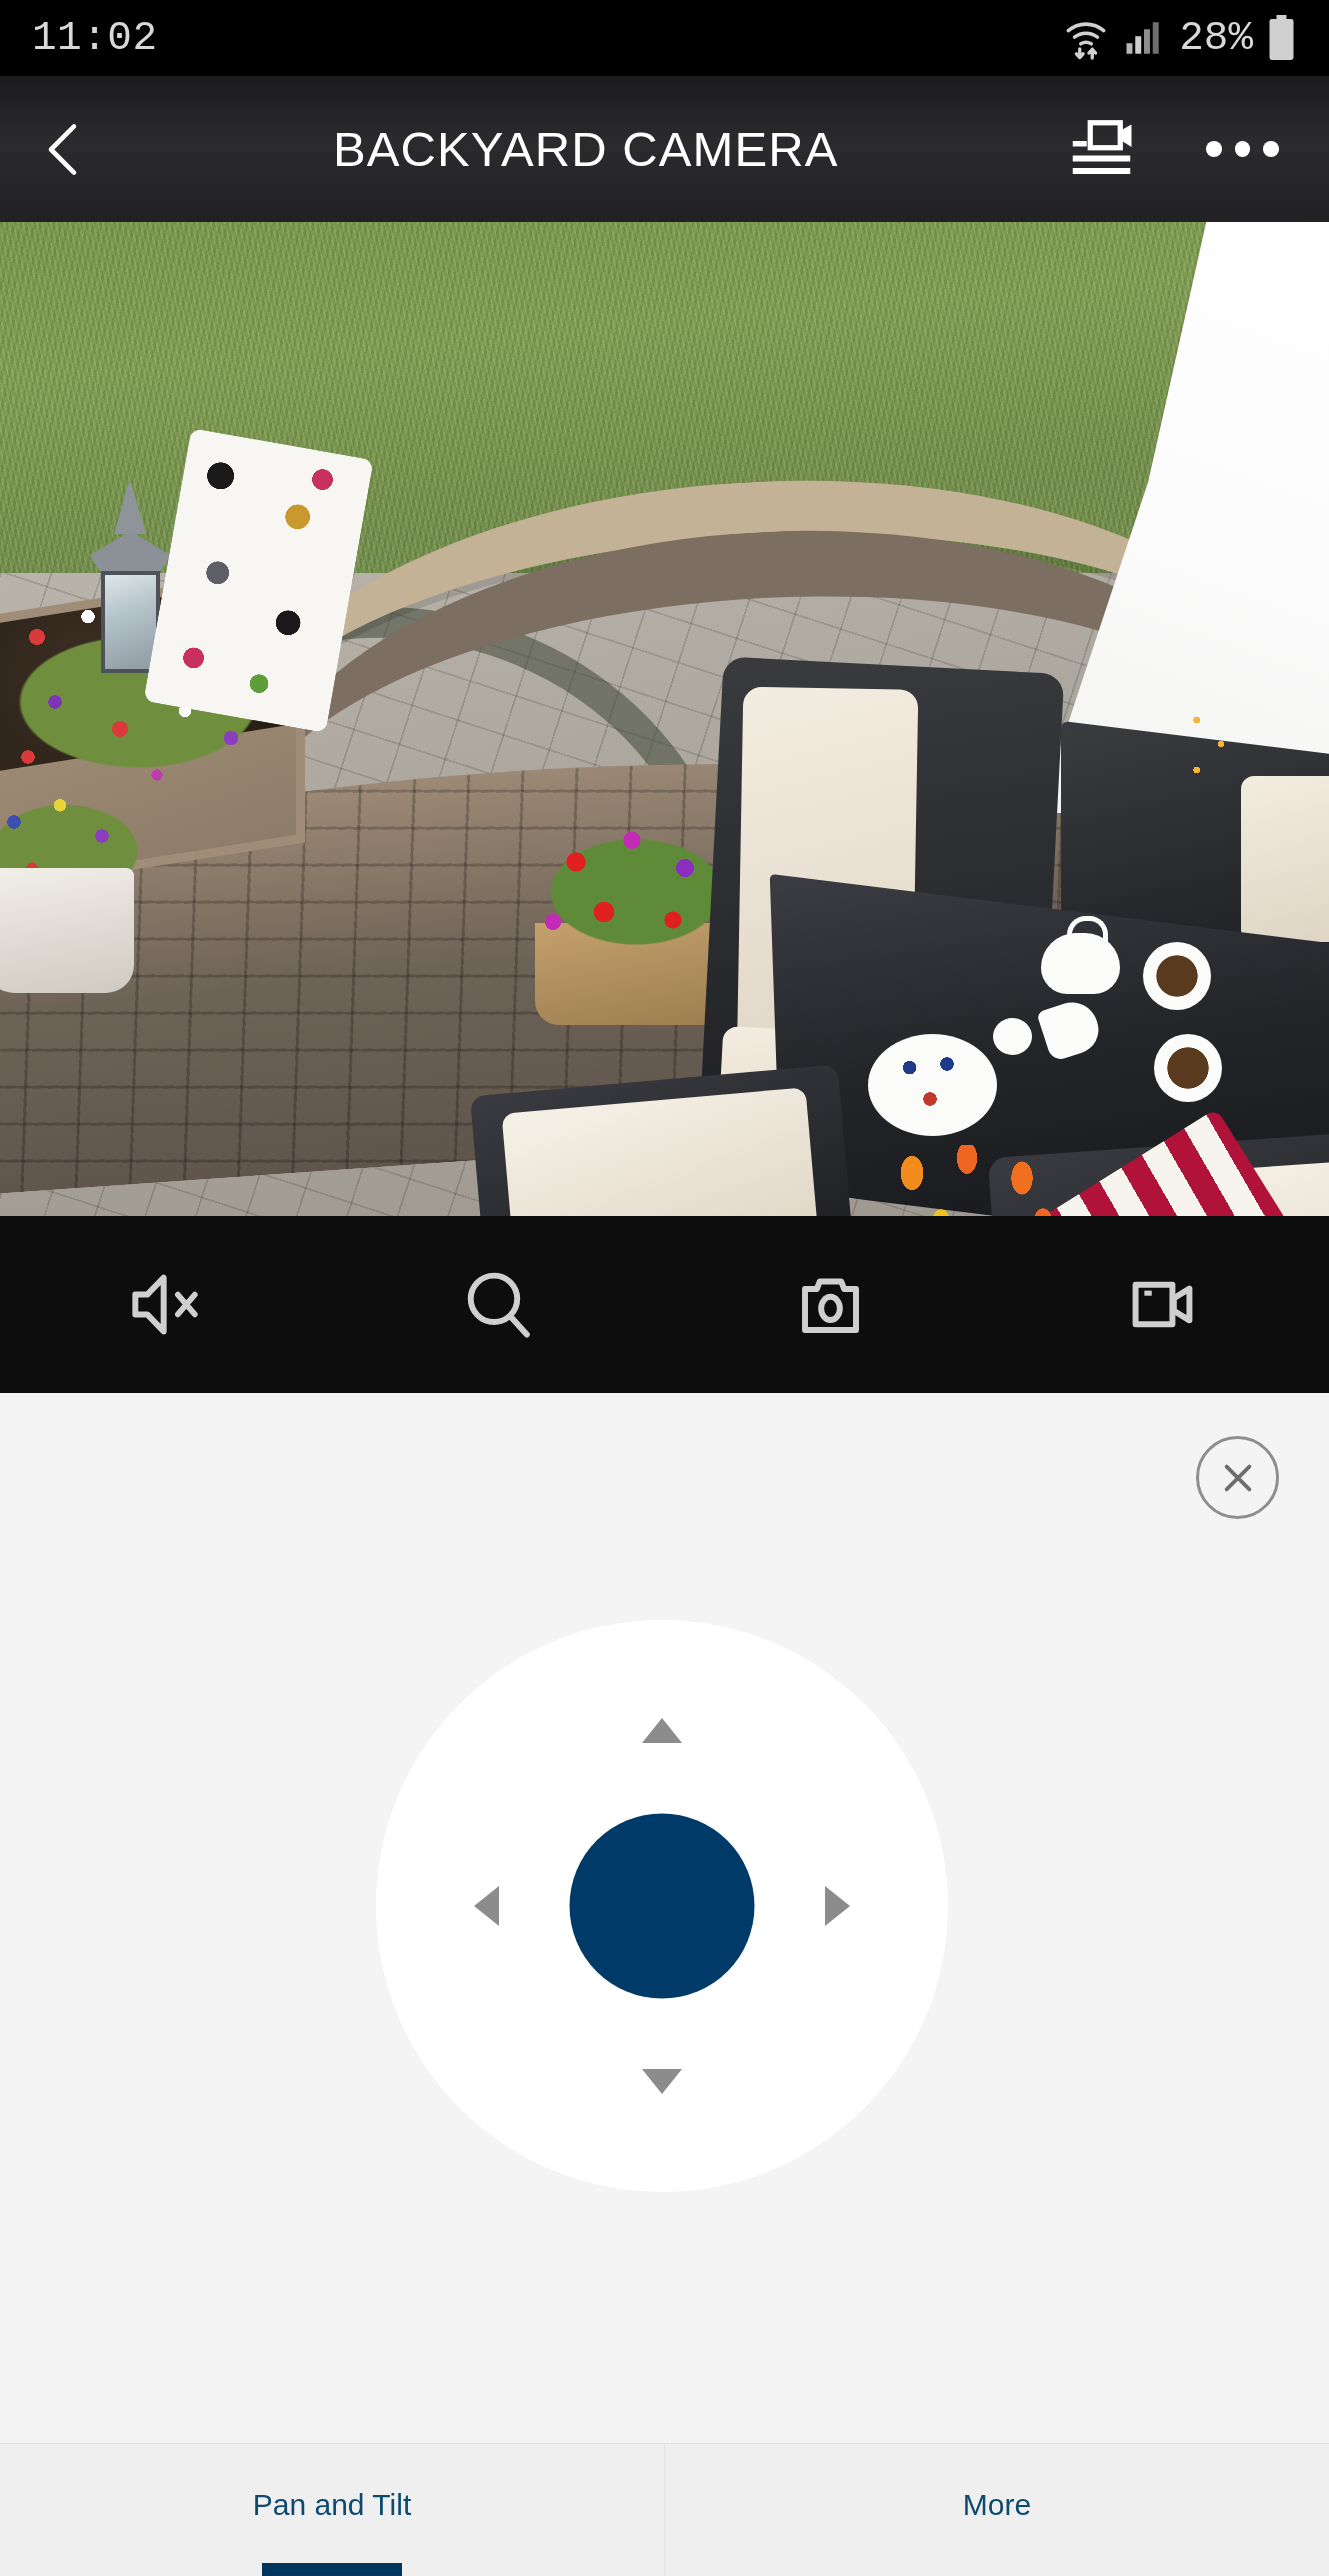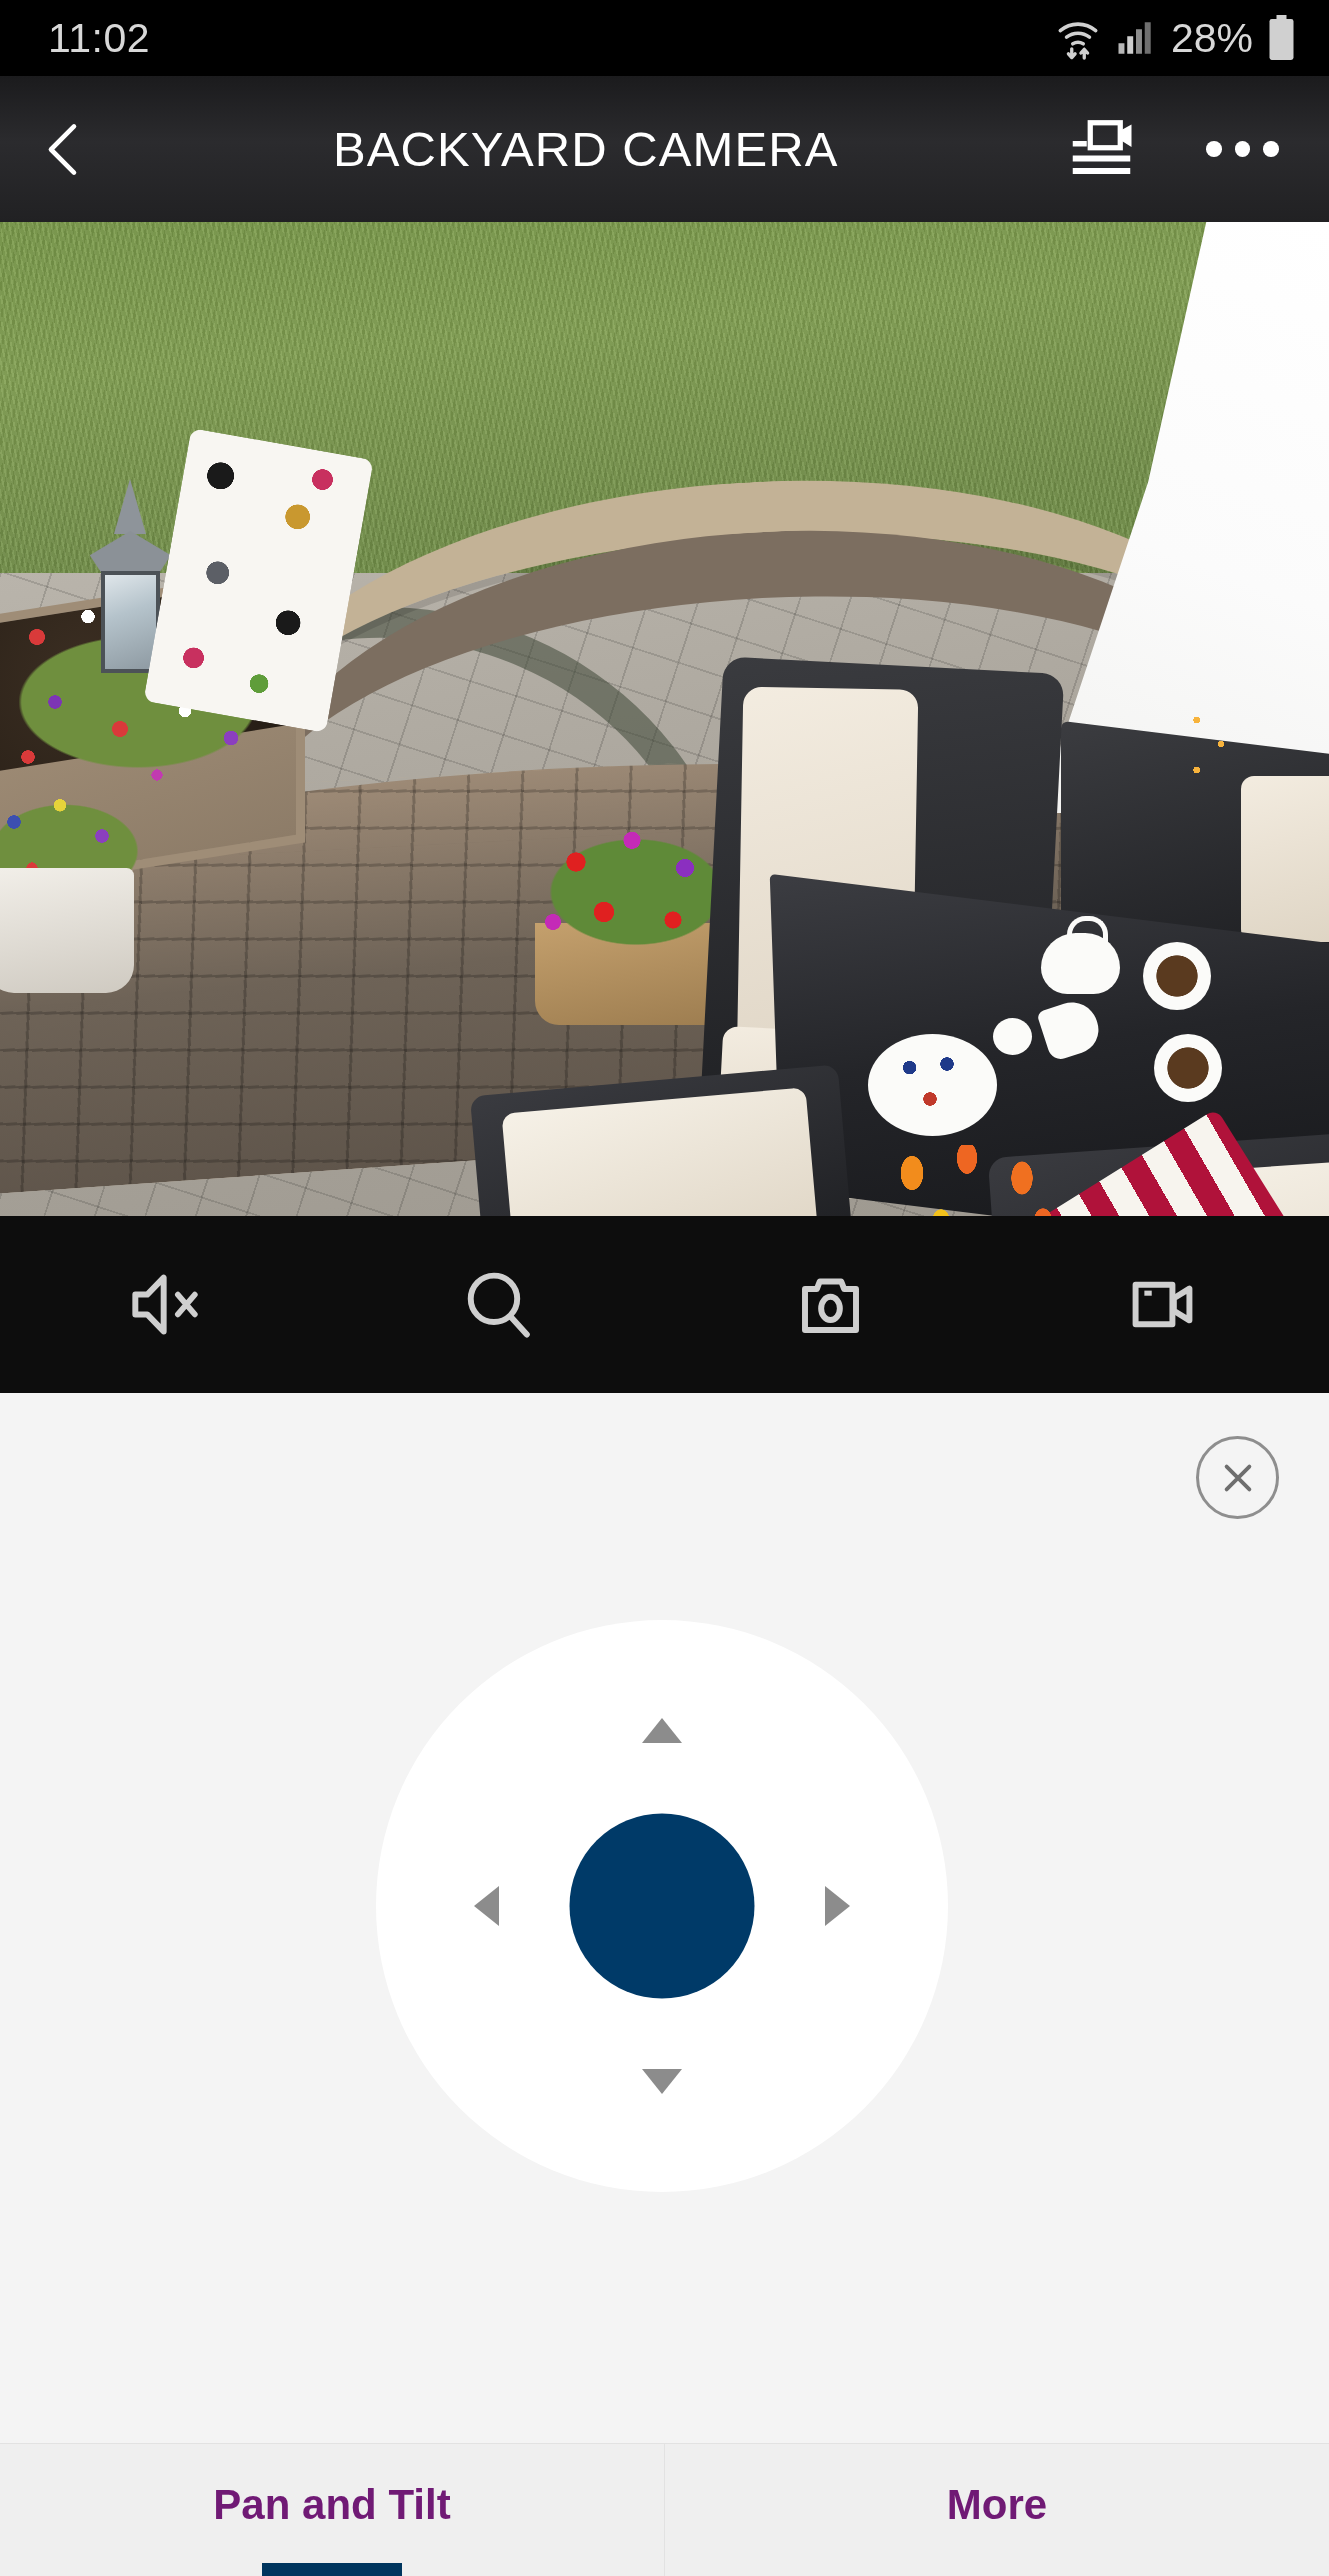--- a/index.html
+++ b/index.html
@@ -22,21 +22,22 @@
 
   
   .status-bar {
     position: absolute;
     top: 0; left: 0;
     width: 1329px; height: 76px;
     background: #000;
     display: flex;
     align-items: center;
     justify-content: space-between;
-    padding: 0 31px 0 48px;
+    padding: 0 31px 0 32px;
+    font-family: Liberation Mono, monospace;
   }
   .status-time {
     color: #d8d8d8;
     font-size: 41px;
     letter-spacing: 0.5px;
     font-weight: 400;
   }
   .status-right {
     display: flex;
     align-items: center;
@@ -509,23 +510,23 @@
   .tab {
     flex: 1;
     position: relative;
     display: flex;
     align-items: center;
     justify-content: center;
     border-right: 1.8px solid #e2e2e2;
   }
   .tab:last-child { border-right: none; }
   .tab-label {
-    font-size: 42px;
-    color: #701a75;
-    font-weight: 700;
+    font-size: 30px;
+    color: #0c4a6e;
+    font-weight: 400;
     margin-top: -9.2px;
   }
   .tab-indicator {
     position: absolute;
     bottom: 0;
     left: 50%;
     transform: translateX(-50%);
     width: 140px;
     height: 13px;
     background: #00355e;

